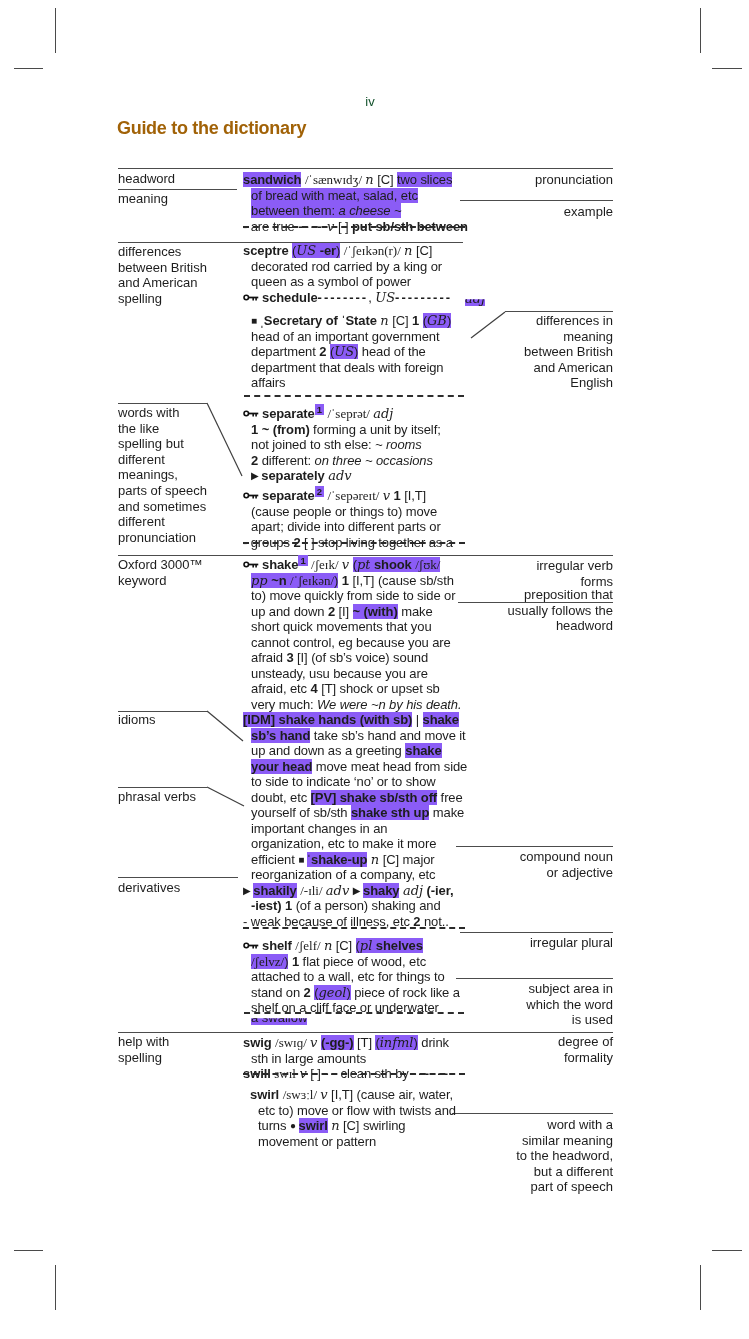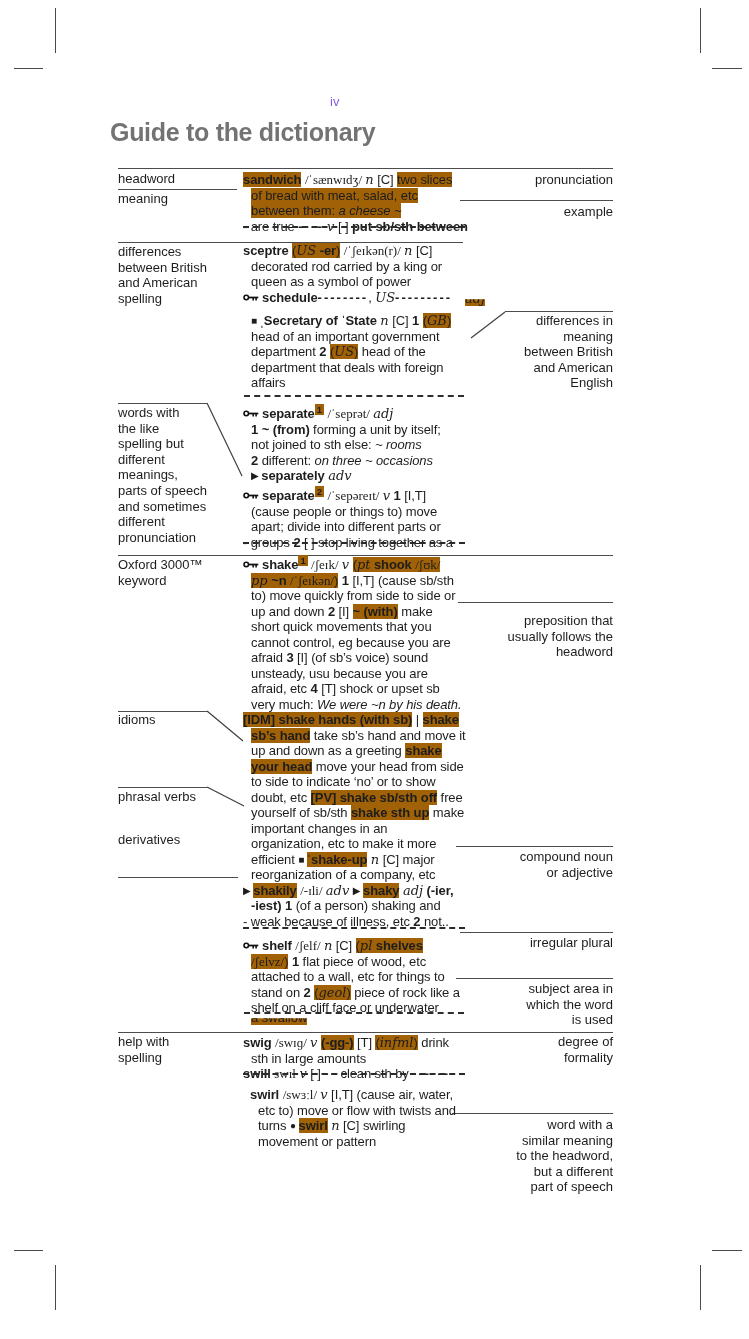--- a/index.html
+++ b/index.html
@@ -1,39 +1,39 @@
 <!DOCTYPE html>
 <html><head>
 <meta charset="utf-8">
 <style>
   html,body{margin:0;padding:0;background:#e8e8e8;}
   .page{position:relative;width:749px;height:1339px;background:#ffffff;margin:0 auto;
         font-family:"Liberation Sans",sans-serif;color:#1d1d1d;overflow:hidden;}
   .crop{position:absolute;background:#4a4a4a;}
-  .pageno{position:absolute;left:330px;top:94px;width:80px;
-          font-size:13px;color:#8b5cf6;}
-  .title{position:absolute;left:110px;top:118px;font-size:25px;font-weight:bold;
-         letter-spacing:-0.3px;color:#737373;}
+  .pageno{position:absolute;left:330px;top:94px;width:80px;text-align:center;
+          font-size:13px;color:#14532d;}
+  .title{position:absolute;left:117px;top:118px;font-size:18px;font-weight:bold;
+         letter-spacing:-0.3px;color:#a16207;}
   .rule{position:absolute;height:1px;background:#4c4c4c;}
   .dashrule{position:absolute;height:0;border-top:2px dashed #2d2d2d;}
   .mlabel{position:absolute;font-size:13px;line-height:15.6px;white-space:pre-line;color:#1d1d1d;}
   .mlabel.right{text-align:right;width:183px;left:430px;}
   .mlabel.left{left:118px;width:124px;}
   .entry{position:absolute;font-size:13px;letter-spacing:-0.1px;width:224px;}
   .line{position:relative;white-space:nowrap;height:15.5px;line-height:15.5px;}
   .line.pad{padding-left:8px;}
   .line.cut-mid::after{content:"";position:absolute;left:0;right:2px;top:7px;
         border-top:2.2px dashed #2a2a2a;}
   .line.cut-under::after{content:"";position:absolute;left:0;right:2px;top:13px;
         border-top:2.2px dashed #2a2a2a;}
   .b{font-weight:bold;}
   .i{font-style:italic;}
   .ph{font-family:Liberation Serif, serif;letter-spacing:0;}
   .pos{font-family:"DejaVu Serif",serif;font-style:italic;letter-spacing:0;}
-  .hl{background:#a16207;}
+  .hl{background:#8b5cf6;}
   .sup{vertical-align:super;font-size:9.5px;line-height:0;padding:0 2px;}
   .sym{font-size:10px;vertical-align:1px;}
   .tri{font-size:10px;vertical-align:1px;}
   .dash{letter-spacing:2px;font-weight:bold;}
   .keysvg{display:inline-block;width:16px;height:9px;margin-right:3px;vertical-align:0;}
   .frag{position:absolute;font-size:13px;clip-path:inset(55% 0 0 0);height:15px;line-height:15px;}
   svg.overlay{position:absolute;left:0;top:0;pointer-events:none;}
 </style>
 </head>
 <body>
@@ -91,32 +91,34 @@
 different
 meanings,
 parts of speech
 and sometimes
 different
 pronunciation</div>
   <div class="mlabel left" style="top:557px">Oxford 3000™
 keyword</div>
   <div class="mlabel left" style="top:712px">idioms</div>
   <div class="mlabel left" style="top:789px">phrasal verbs</div>
-  <div class="mlabel left" style="top:832px">derivatives</div>
+  <div class="mlabel left" style="top:880px">derivatives</div>
   <div class="mlabel left" style="top:1034px">help with
 spelling</div>
 
   <div class="mlabel right" style="top:172px">pronunciation</div>
   <div class="mlabel right" style="top:204px">example</div>
   <div class="mlabel right" style="top:313px">differences in
 meaning
 between British
 and American
 English</div>
-  <div class="mlabel right" style="top:613px">preposition that
+  <div class="mlabel right" style="top:558px">irregular verb
+forms</div>
+  <div class="mlabel right" style="top:587px">preposition that
 usually follows the
 headword</div>
   <div class="mlabel right" style="top:849px">compound noun
 or adjective</div>
   <div class="mlabel right" style="top:935px">irregular plural</div>
   <div class="mlabel right" style="top:981px">subject area in
 which the word
 is used</div>
   <div class="mlabel right" style="top:1117px">word with a
 similar meaning
@@ -185,21 +187,21 @@
       <div class="line pad"><span>up and down </span><span class="b">2</span><span> [I] </span><span class="b hl">~ (with)</span><span> make</span></div>
       <div class="line pad"><span>short quick movements that you</span></div>
       <div class="line pad"><span>cannot control, eg because you are</span></div>
       <div class="line pad"><span>afraid </span><span class="b">3</span><span> [I] (of sb’s voice) sound</span></div>
       <div class="line pad"><span>unsteady, usu because you are</span></div>
       <div class="line pad"><span>afraid, etc </span><span class="b">4</span><span> [T] shock or upset sb</span></div>
       <div class="line pad"><span>very much: </span><span class="i">We were ~n by his death.</span></div>
       <div class="line"><span class="b hl">[IDM] </span><span class="b hl">shake hands (with sb)</span><span> | </span><span class="b hl">shake</span></div>
       <div class="line pad"><span class="b hl">sb’s hand</span><span> take sb’s hand and move it</span></div>
       <div class="line pad"><span>up and down as a greeting </span><span class="b hl">shake</span></div>
-      <div class="line pad"><span class="b hl">your head</span><span> move your head from side</span></div>
+      <div class="line pad"><span class="b hl">your head</span><span> move meat head from side</span></div>
       <div class="line pad"><span>to side to indicate ‘no’ or to show</span></div>
       <div class="line pad"><span>doubt, etc </span><span class="b hl">[PV] </span><span class="b hl">shake sb/sth off</span><span> free</span></div>
       <div class="line pad"><span>yourself of sb/sth </span><span class="b hl">shake sth up</span><span> make</span></div>
       <div class="line pad"><span>important changes in an</span></div>
       <div class="line pad"><span>organization, etc to make it more</span></div>
       <div class="line pad"><span>efficient </span><span class="sym">■ </span><span class="b hl">ˈshake-up</span><span> </span><span class="pos">n</span><span> [C] major</span></div>
       <div class="line pad"><span>reorganization of a company, etc</span></div>
       <div class="line"><span class="tri">▶ </span><span class="b hl">shakily</span><span> </span><span class="ph">/-ɪli/ </span><span class="pos">adv</span><span> </span><span class="tri">▶ </span><span class="b hl">shaky</span><span> </span><span class="pos">adj</span><span> </span><span class="b">(-ier,</span></div>
       <div class="line pad"><span class="b">-iest)</span><span> </span><span class="b">1</span><span> (of a person) shaking and</span></div>
       <div class="line cut-under"><span>- weak because of illness, etc </span><span class="b">2</span><span> not..</span></div>

